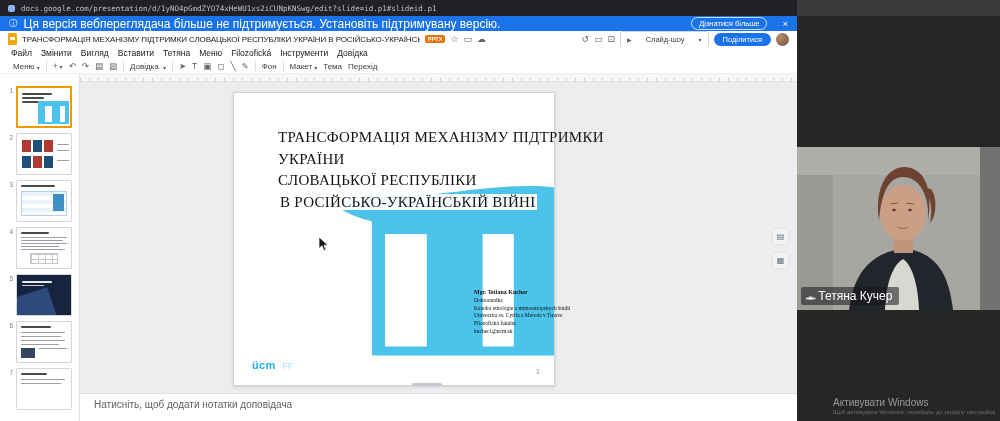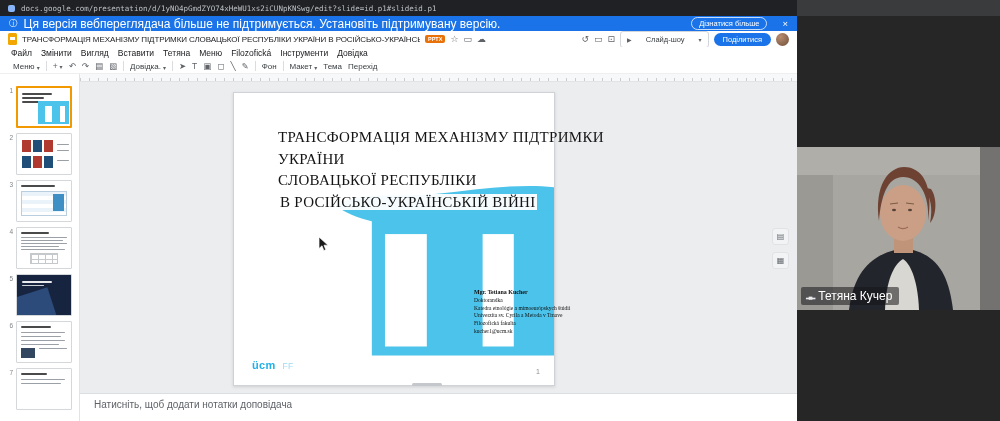--- a/index.html
+++ b/index.html
@@ -335,15 +335,19 @@
         <path d="M93,57 L101,56" stroke="#7a5a42" stroke-width="1" fill="none"></path>
         <path d="M109,56 L117,57" stroke="#7a5a42" stroke-width="1" fill="none"></path>
         <path d="M101,80 C104,82 108,82 111,80" stroke="#9c6b58" stroke-width="1.2" fill="none"></path>
       </svg>
       <div id="vlabel">
         <span class="aico">▂▄▂</span>
         <span class="nm">Тетяна Кучер</span>
       </div>
     </div>
 
+    <div id="wmark">
+      <span class="l1">Активувати Windows</span>
+      <span class="l2">Щоб активувати Windows, перейдіть до розділу настройок.</span>
+    </div>
   </div>
 
 </div>
 
 </body></html>

